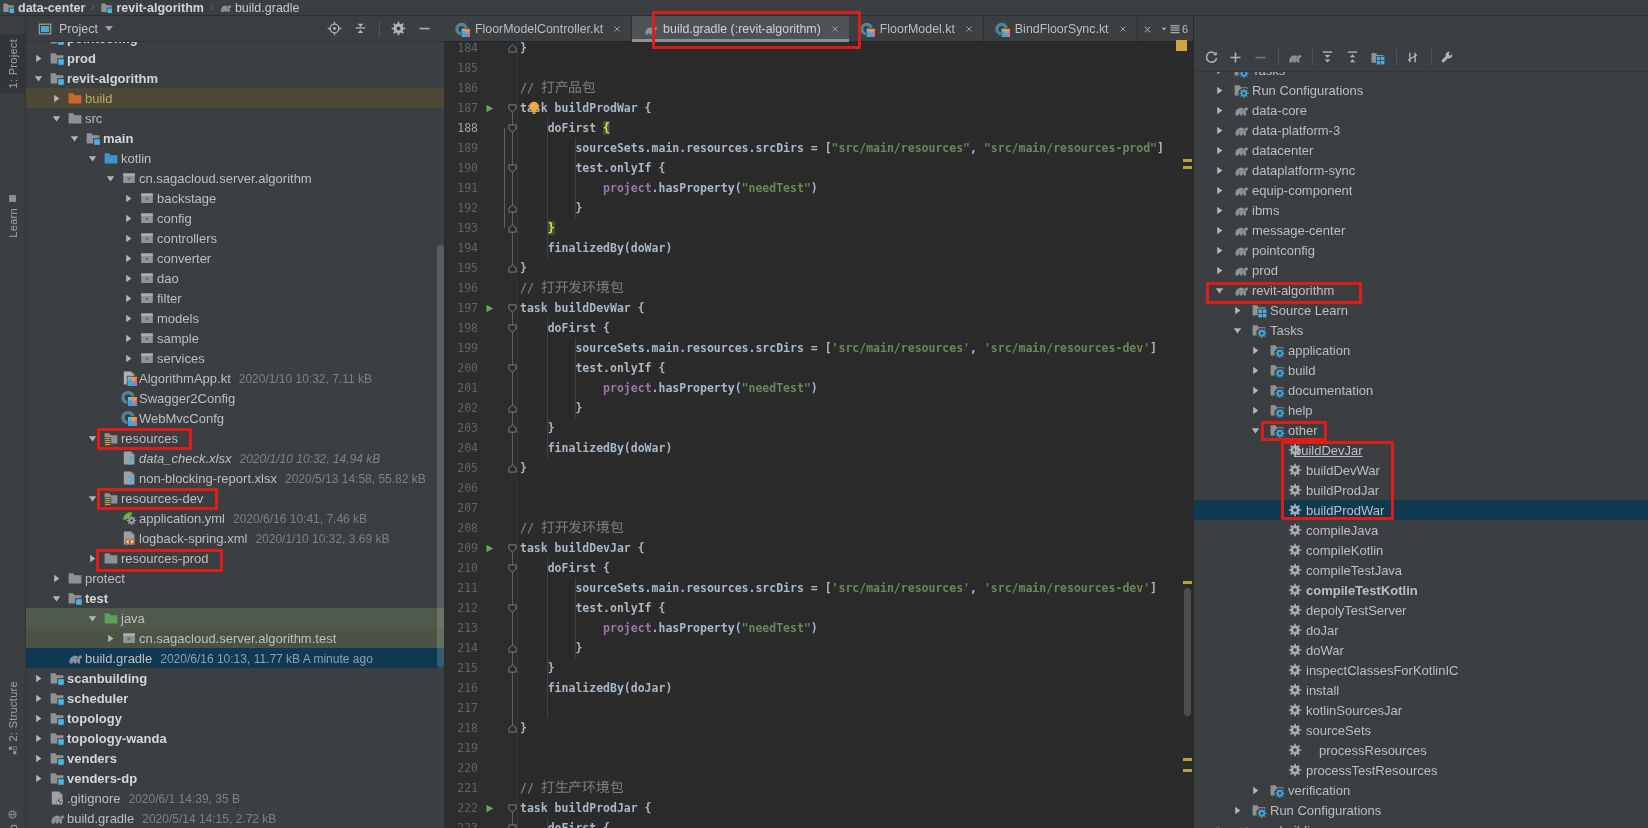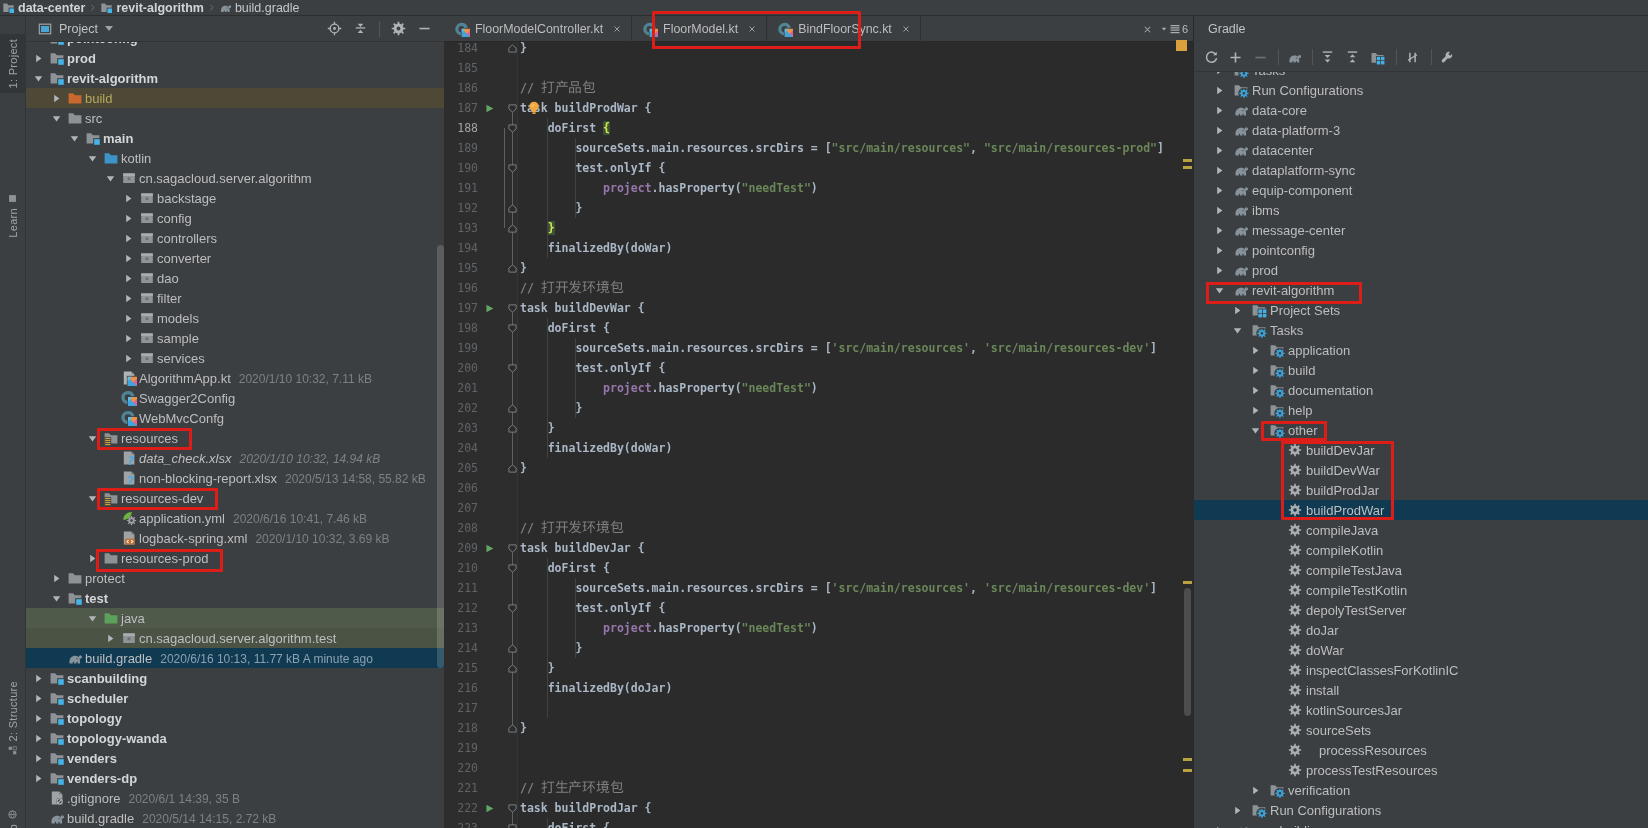--- a/index.html
+++ b/index.html
@@ -1060,20 +1060,29 @@
     <div id="tab-bar">
         <div class="tab">
           <svg width="15" height="15" class="ticon">
             <use href="#s-class-kt"></use>
           </svg>
           <span class="tlbl">FloorModelController.kt</span>
           <svg width="10" height="10" class="tclose">
             <use href="#s-close"></use>
           </svg>
         </div>
+        <div class="tab active">
+          <svg width="15" height="15" class="ticon">
+            <use href="#s-gradle"></use>
+          </svg>
+          <span class="tlbl">build.gradle (:revit-algorithm)</span>
+          <svg width="10" height="10" class="tclose">
+            <use href="#s-close"></use>
+          </svg>
+        </div>
         <div class="tab">
           <svg width="15" height="15" class="ticon">
             <use href="#s-class-kt"></use>
           </svg>
           <span class="tlbl">FloorModel.kt</span>
           <svg width="10" height="10" class="tclose">
             <use href="#s-close"></use>
           </svg>
         </div>
         <div class="tab">
@@ -1105,23 +1114,20 @@
       </svg>
     <div class="scroll-thumb" style="left:740px;top:572px;width:7px;height:128px;"></div>
   <div class="stripe-mark" style="top: 143px;"></div>
       <div class="stripe-mark" style="top: 150px;"></div>
       <div class="stripe-mark" style="top: 565px;"></div>
       <div class="stripe-mark" style="top: 742px;"></div>
       <div class="stripe-mark" style="top: 753px;"></div>
     </div>
 
   <div id="gradle-panel" class="abs">
-    <div id="gradle-header" class="panel-header">
-      <span class="title">Gradle</span>
-    </div>
     <div id="gradle-toolbar">
         <svg width="15" height="15" style="left: 10px;">
           <use href="#s-refresh"></use>
         </svg>
         <svg width="15" height="15" style="left: 34px;">
           <use href="#s-plus-ui"></use>
         </svg>
         <svg width="15" height="15" class="dim" style="left: 59px;">
           <use href="#s-minus-ui"></use>
         </svg>
@@ -1257,21 +1263,21 @@
           </svg>
           <span class="lbl" style="left: 58px;">revit-algorithm</span>
         </div>
         <div class="tree-row" style="top: 284px;">
           <svg width="11" height="11" class="arrow" style="left: 38px;">
             <use href="#s-arrow-col"></use>
           </svg>
           <svg width="16" height="16" class="t-icon" style="left: 57px;">
             <use href="#s-sourcesets"></use>
           </svg>
-          <span class="lbl" style="left: 76px;">Project Sets</span>
+          <span class="lbl" style="left: 76px;">Source Learn</span>
         </div>
         <div class="tree-row" style="top: 304px;">
           <svg width="11" height="11" class="arrow" style="left: 38px;">
             <use href="#s-arrow-exp"></use>
           </svg>
           <svg width="16" height="16" class="t-icon" style="left: 57px;">
             <use href="#s-folder-gear"></use>
           </svg>
           <span class="lbl" style="left: 76px;">Tasks</span>
         </div>
@@ -1317,21 +1323,21 @@
           </svg>
           <svg width="16" height="16" class="t-icon" style="left: 75px;">
             <use href="#s-folder-gear"></use>
           </svg>
           <span class="lbl" style="left: 94px;">other</span>
         </div>
         <div class="tree-row" style="top: 424px;">
           <svg width="16" height="16" class="t-icon" style="left: 93px;">
             <use href="#s-gear-task"></use>
           </svg>
-          <span class="lbl" style="left: 112px;">buildDevJar</span>
+          <span class="lbl" style="left: 100px; text-decoration: underline;">buildDevJar</span>
         </div>
         <div class="tree-row" style="top: 444px;">
           <svg width="16" height="16" class="t-icon" style="left: 93px;">
             <use href="#s-gear-task"></use>
           </svg>
           <span class="lbl" style="left: 112px;">buildDevWar</span>
         </div>
         <div class="tree-row" style="top: 464px;">
           <svg width="16" height="16" class="t-icon" style="left: 93px;">
             <use href="#s-gear-task"></use>
@@ -1355,21 +1361,21 @@
             <use href="#s-gear-task"></use>
           </svg>
           <span class="lbl" style="left: 112px;">compileKotlin</span>
         </div>
         <div class="tree-row" style="top: 544px;">
           <svg width="16" height="16" class="t-icon" style="left: 93px;">
             <use href="#s-gear-task"></use>
           </svg>
           <span class="lbl" style="left: 112px;">compileTestJava</span>
         </div>
-        <div class="tree-row" style="top: 564px;">
+        <div class="tree-row" style="top: 564px; font-weight: bold;">
           <svg width="16" height="16" class="t-icon" style="left: 93px;">
             <use href="#s-gear-task"></use>
           </svg>
           <span class="lbl" style="left: 112px;">compileTestKotlin</span>
         </div>
         <div class="tree-row" style="top: 584px;">
           <svg width="16" height="16" class="t-icon" style="left: 93px;">
             <use href="#s-gear-task"></use>
           </svg>
           <span class="lbl" style="left: 112px;">depolyTestServer</span>

